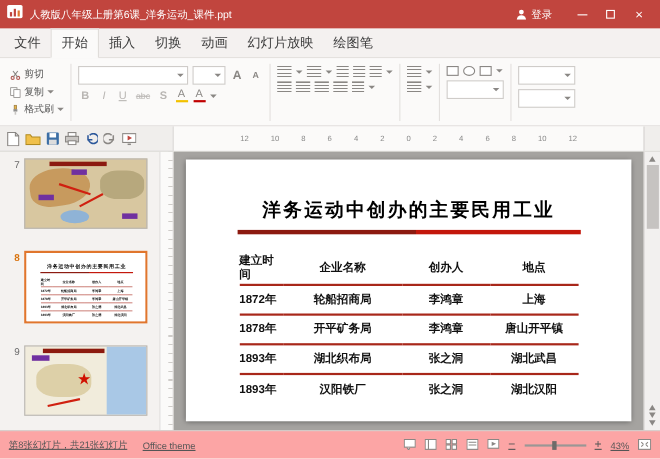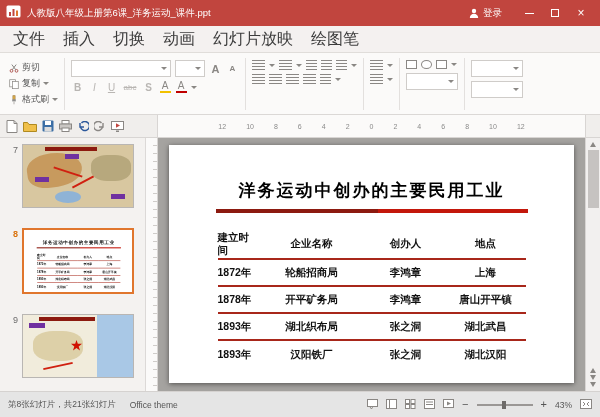--- a/index.html
+++ b/index.html
@@ -11,21 +11,21 @@
   .titlebar { height:26px; background:#c1453e; display:flex; align-items:center; padding:0 6px; color:#fff; flex:0 0 26px; }
   .tb-title { font-size:9.5px; margin-left:6px; white-space:nowrap; }
   .tb-right { margin-left:auto; display:flex; align-items:center; }
   .login { font-size:9.5px; display:flex; align-items:center; gap:4px; margin-right:14px; }
   .winbtn { width:26px; height:26px; display:flex; align-items:center; justify-content:center; font-size:12px; }
   .glyph-min { width:9px; height:1px; background:#fff; }
   .glyph-max { width:8px; height:8px; border:1px solid #fff; }
 
   
   .tabrow { height:27px; background:#f4f1f0; display:flex; align-items:stretch; padding-left:4px; border-bottom:1px solid #e0ddda; flex:0 0 27px; }
-  .tab { font-size:16px; color:#3c3c3c; padding:4px 9px; display:flex; align-items:center; white-space:nowrap; }
+  .tab { font-size:12px; color:#3c3c3c; padding:4px 9px; display:flex; align-items:center; white-space:nowrap; }
   .tab.active { background:#fbfaf9; border:1px solid #e0ddda; border-bottom:1px solid #fbfaf9; margin-bottom:-1px; }
 
   
   .ribbon { height:62px; background:#fbfaf9; border-bottom:1px solid #dbd8d6; display:flex; padding:3px 2px 2px 2px; flex:0 0 62px; overflow:hidden; }
   .rgroup { display:flex; padding:0 5px; }
   .rdiv { width:1px; background:#e3e0de; margin:2px 1px; flex:0 0 1px; }
   .paste-btn { width:36px; display:flex; flex-direction:column; align-items:center; gap:2px; font-size:9px; color:#444; padding-top:3px; }
   .clip-col { display:flex; flex-direction:column; justify-content:space-between; padding:4px 0 5px 2px; }
   .small-btn { display:flex; align-items:center; gap:3px; font-size:9px; color:#555; height:15px; white-space:nowrap; }
   .caret { width:0; height:0; border-left:3px solid transparent; border-right:3px solid transparent; border-top:3px solid #8a8784; display:inline-block; }
@@ -78,21 +78,21 @@
   .stitle { padding-top:34px; text-align:center; font-size:17px; font-weight:bold; letter-spacing:2px; color:#000; white-space:nowrap; }
   .redbar { width:312px; height:4px; margin:7px auto 0; background:linear-gradient(90deg,#8c1a10 0 52%,#c3170b 52% 100%); }
   .stable { width:308px; margin:16px auto 0; border-collapse:collapse; font-size:10.5px; color:#111; }
   .stable th, .stable td { border-bottom:2px solid #a8271a; text-align:center; height:27px; padding:0; font-weight:bold; line-height:1.15; }
   .stable th { height:30px; }
   .stable tr:last-child td { border-bottom:none; }
   .stable th.c1, .stable td.c1 { text-align:left; width:40px; }
   .stable .c2 { width:108px; } .stable .c3 { width:80px; } .stable .c4 { width:80px; }
 
   
-  .statusbar { height:26px; flex:0 0 26px; background:#e5e5e5; border-top:1px solid #d5d2d0; display:flex; align-items:center; font-size:8.5px; color:#555; padding:0 8px; }
+  .statusbar { height:26px; flex:0 0 26px; background:#fca5a5; border-top:1px solid #d5d2d0; display:flex; align-items:center; font-size:8.5px; color:#555; padding:0 8px;text-decoration:underline; }
   .sb-theme { margin-left:14px; }
   .sb-right { margin-left:auto; display:flex; align-items:center; gap:8px; }
   .zslider { width:56px; height:2px; background:#9a9795; position:relative; }
   .zthumb { position:absolute; left:46%; top:-3px; width:4px; height:8px; background:#6e6b69; }
   .zbtn { font-size:11px; color:#555; line-height:1; }
 </style>
 </head>
 <body>
 
 <div class="app">
@@ -120,20 +120,21 @@
         </span>
       <span class="winbtn">
           <span class="glyph-max"></span>
         </span>
       <span class="winbtn">×</span>
     </div>
   </div>
 
   <div class="tabrow">
     <span class="tab">文件</span>
+    <span class="tab active">开始</span>
     <span class="tab">插入</span>
     <span class="tab">切换</span>
     <span class="tab">动画</span>
     <span class="tab">幻灯片放映</span>
     <span class="tab">绘图笔</span>
   </div>
 
   <div class="ribbon">
     <div class="rgroup">
       <div class="clip-col">

